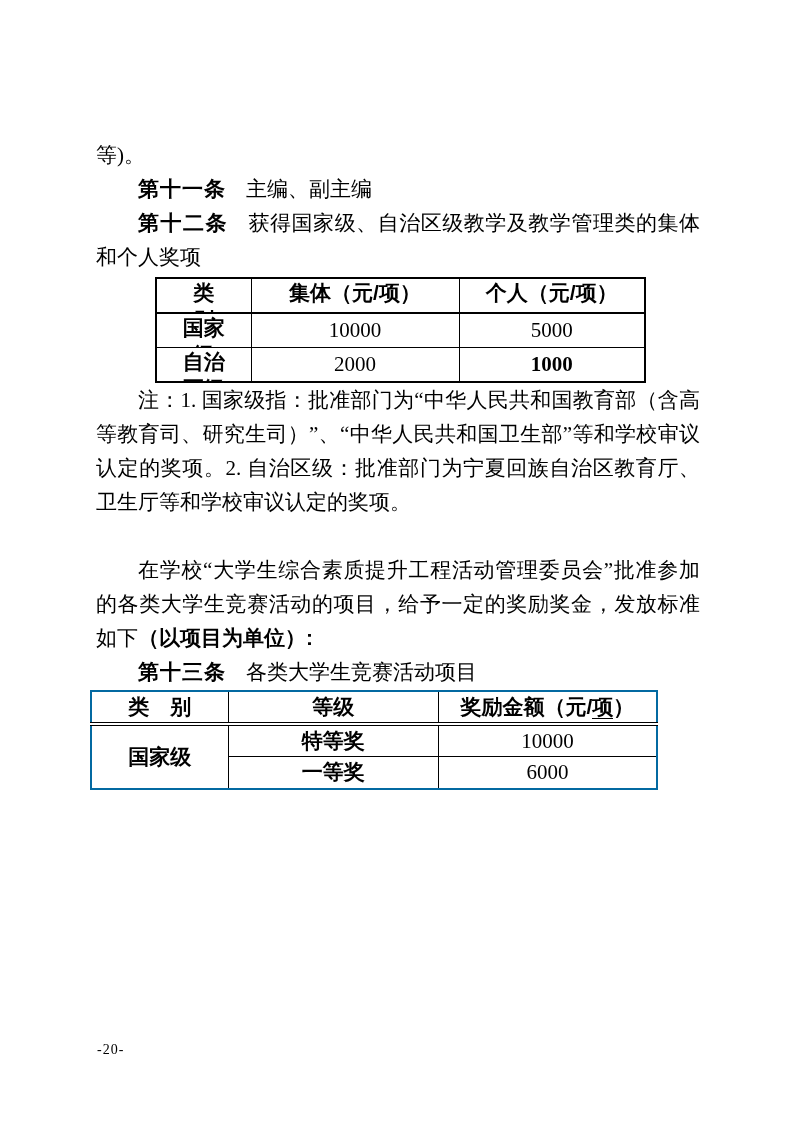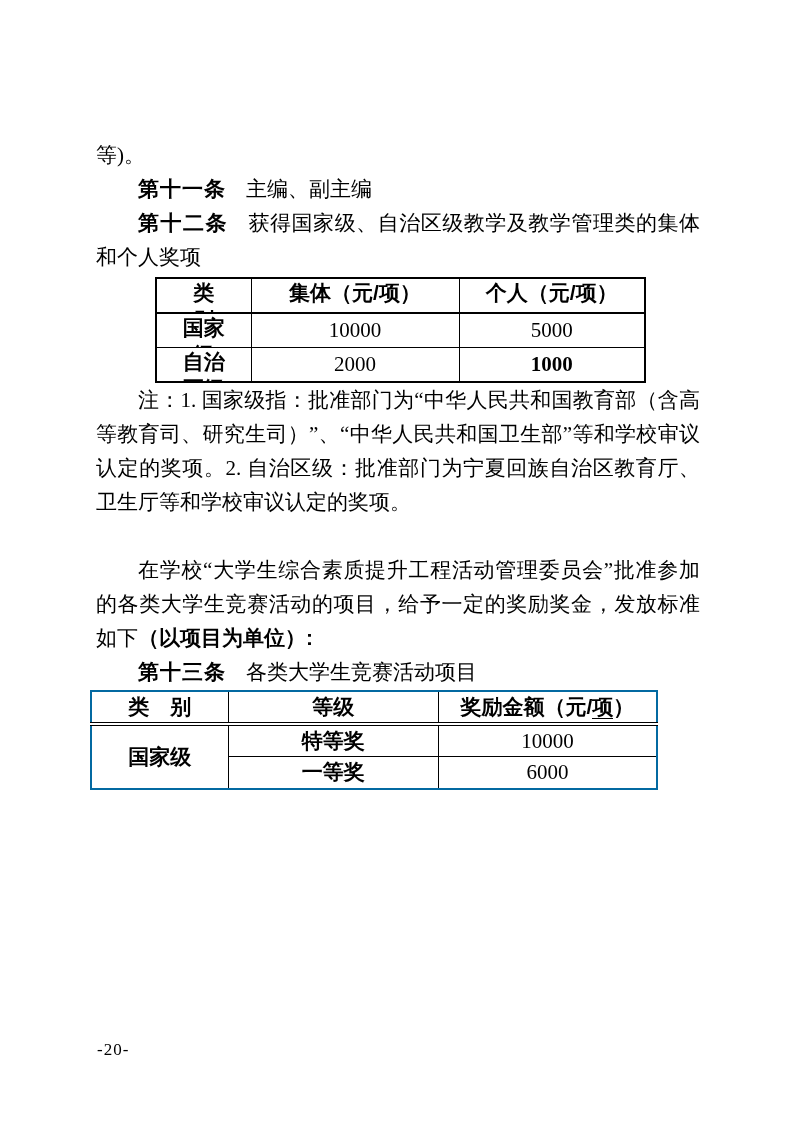--- a/index.html
+++ b/index.html
@@ -82,21 +82,21 @@
   .t2 tr { height: 32px; }
   .t2 .hdr td { border-bottom: 4px double #000; }
   .t2 td { vertical-align: middle; }
   .cell-c { text-align: center; line-height: 30px; }
   .u { border-bottom: 1px solid #000; }
 
   .footer-pagenum {
     position: absolute;
     left: 97px;
     top: 1036px;
-    font-size: 17px;
+    font-size: 14px;
     line-height: 28px;
     letter-spacing: 1px;
   }
 </style>
 </head>
 <body>
 
 <div class="page">
   <div class="content">
 

